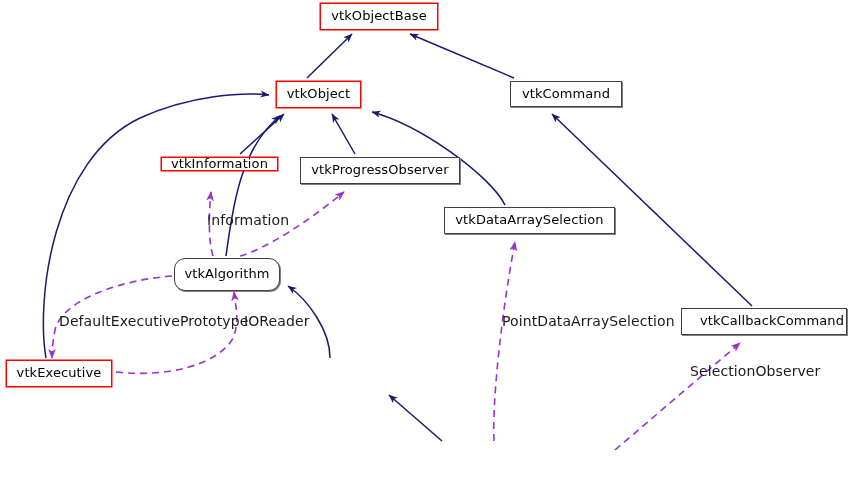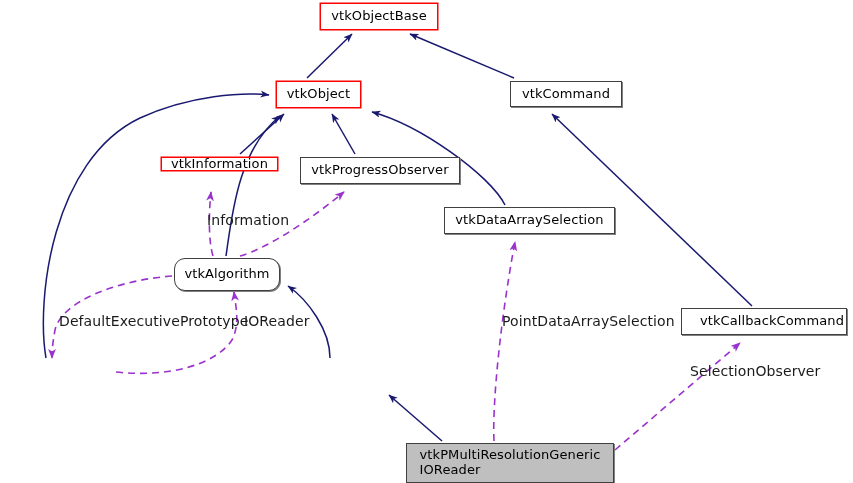--- a/index.html
+++ b/index.html
@@ -147,24 +147,23 @@
   <div class="node red" style="left:161px; top:157px; width:117px; height:14px;">vtkInformation</div>
 
   <div class="node black" style="left:300px; top:157px; width:160px; height:27px;">vtkProgressObserver</div>
 
   <div class="node black" style="left:444px; top:207px; width:171px; height:27px;">vtkDataArraySelection</div>
 
   <div class="node black" style="left:174px; top:258px; width:106px; height:33px;border-radius:11px;">vtkAlgorithm</div>
 
   <div class="node black" style="left:681px; top:308px; width:166px; height:27px;padding-left:16px;">vtkCallbackCommand</div>
 
+  <div class="node red" style="left:6px; top:360px; width:106px; height:27px;">vtkExecutive</div>
 
 
-  <div class="node current" style="left:406px; top:443px; width:208px; height:40px;">vtkPMultiResolutionGeneric
-IOReader</div>
 
   <div class="edge-label" style="left:207px; top:212px;">Information</div>
 
 
   <div class="edge-label" style="left:59px; top:313px;text-align:right;">DefaultExecutivePrototype</div>
 
   <div class="edge-label" style="left:244px; top:313px;">IOReader</div>
 
   <div class="edge-label" style="left:493px; top:313px;margin-left:9px;">PointDataArraySelection</div>
 

